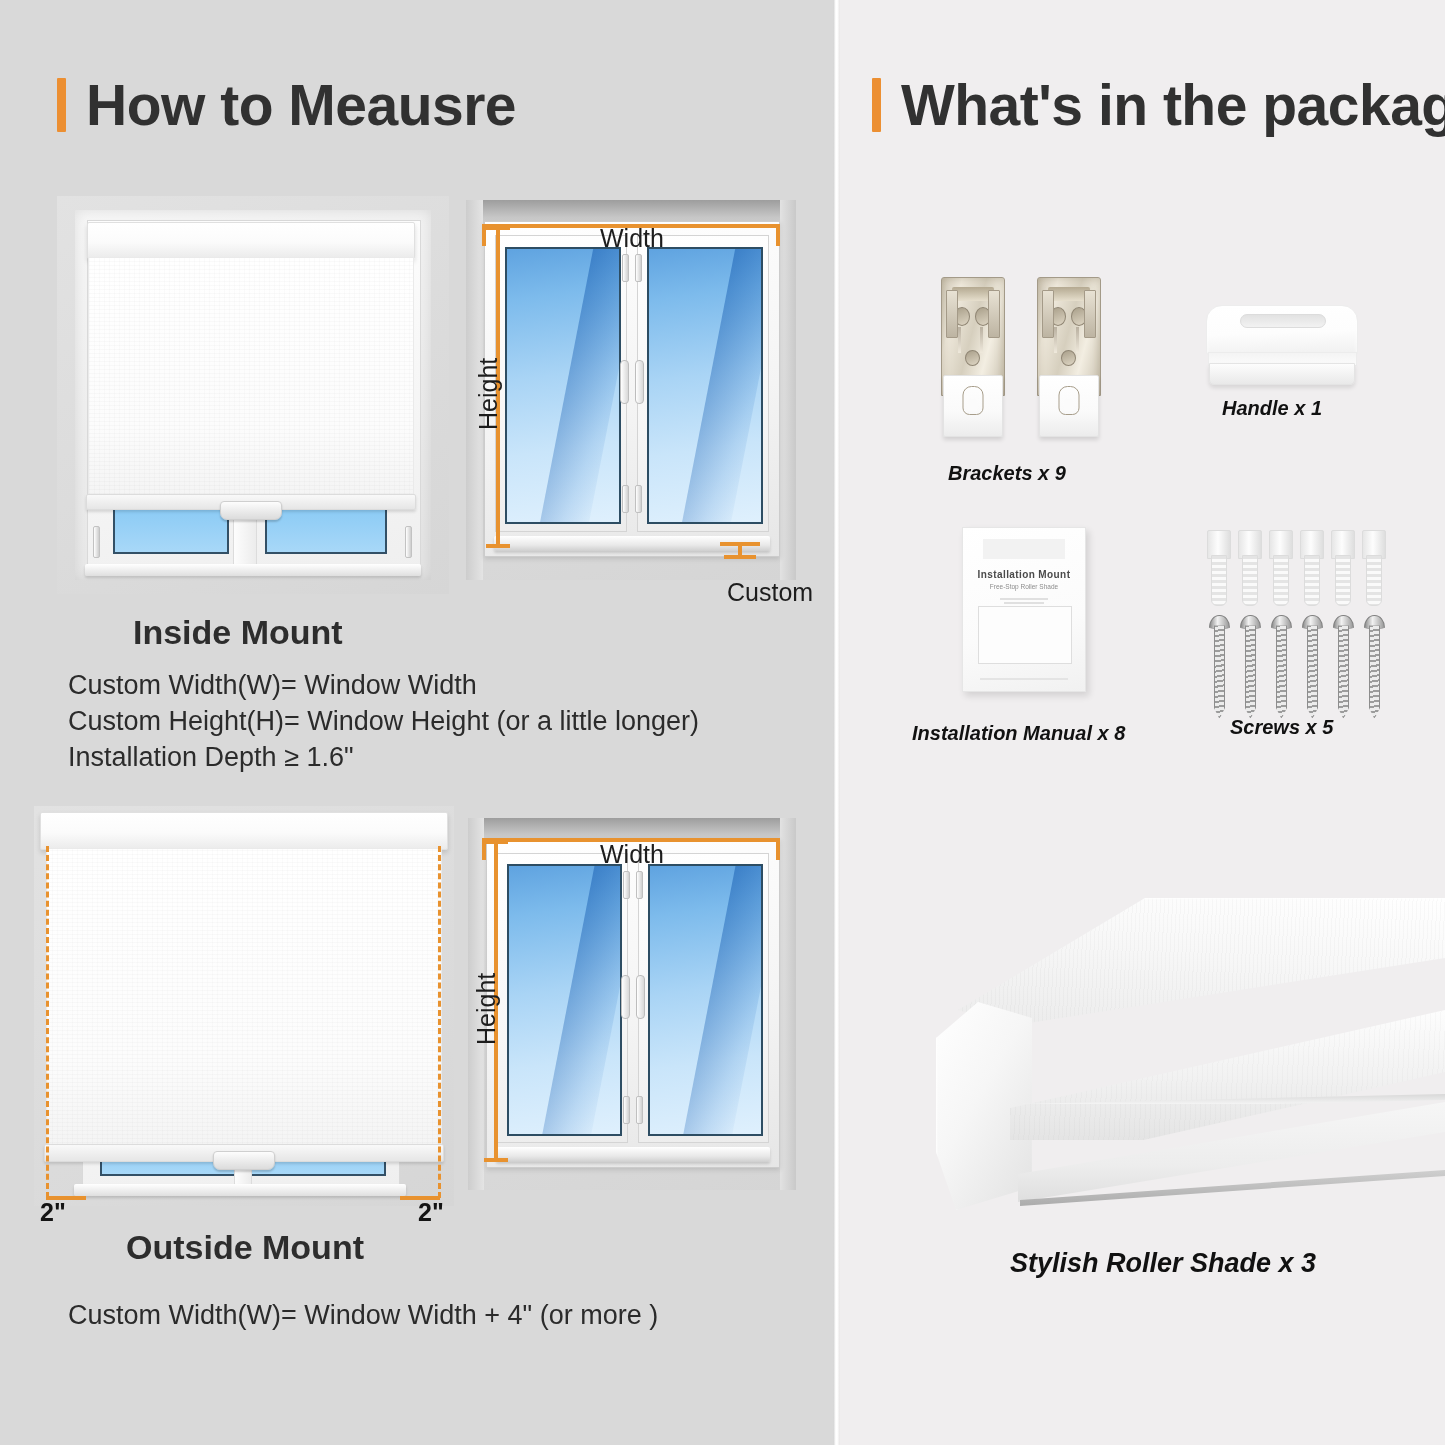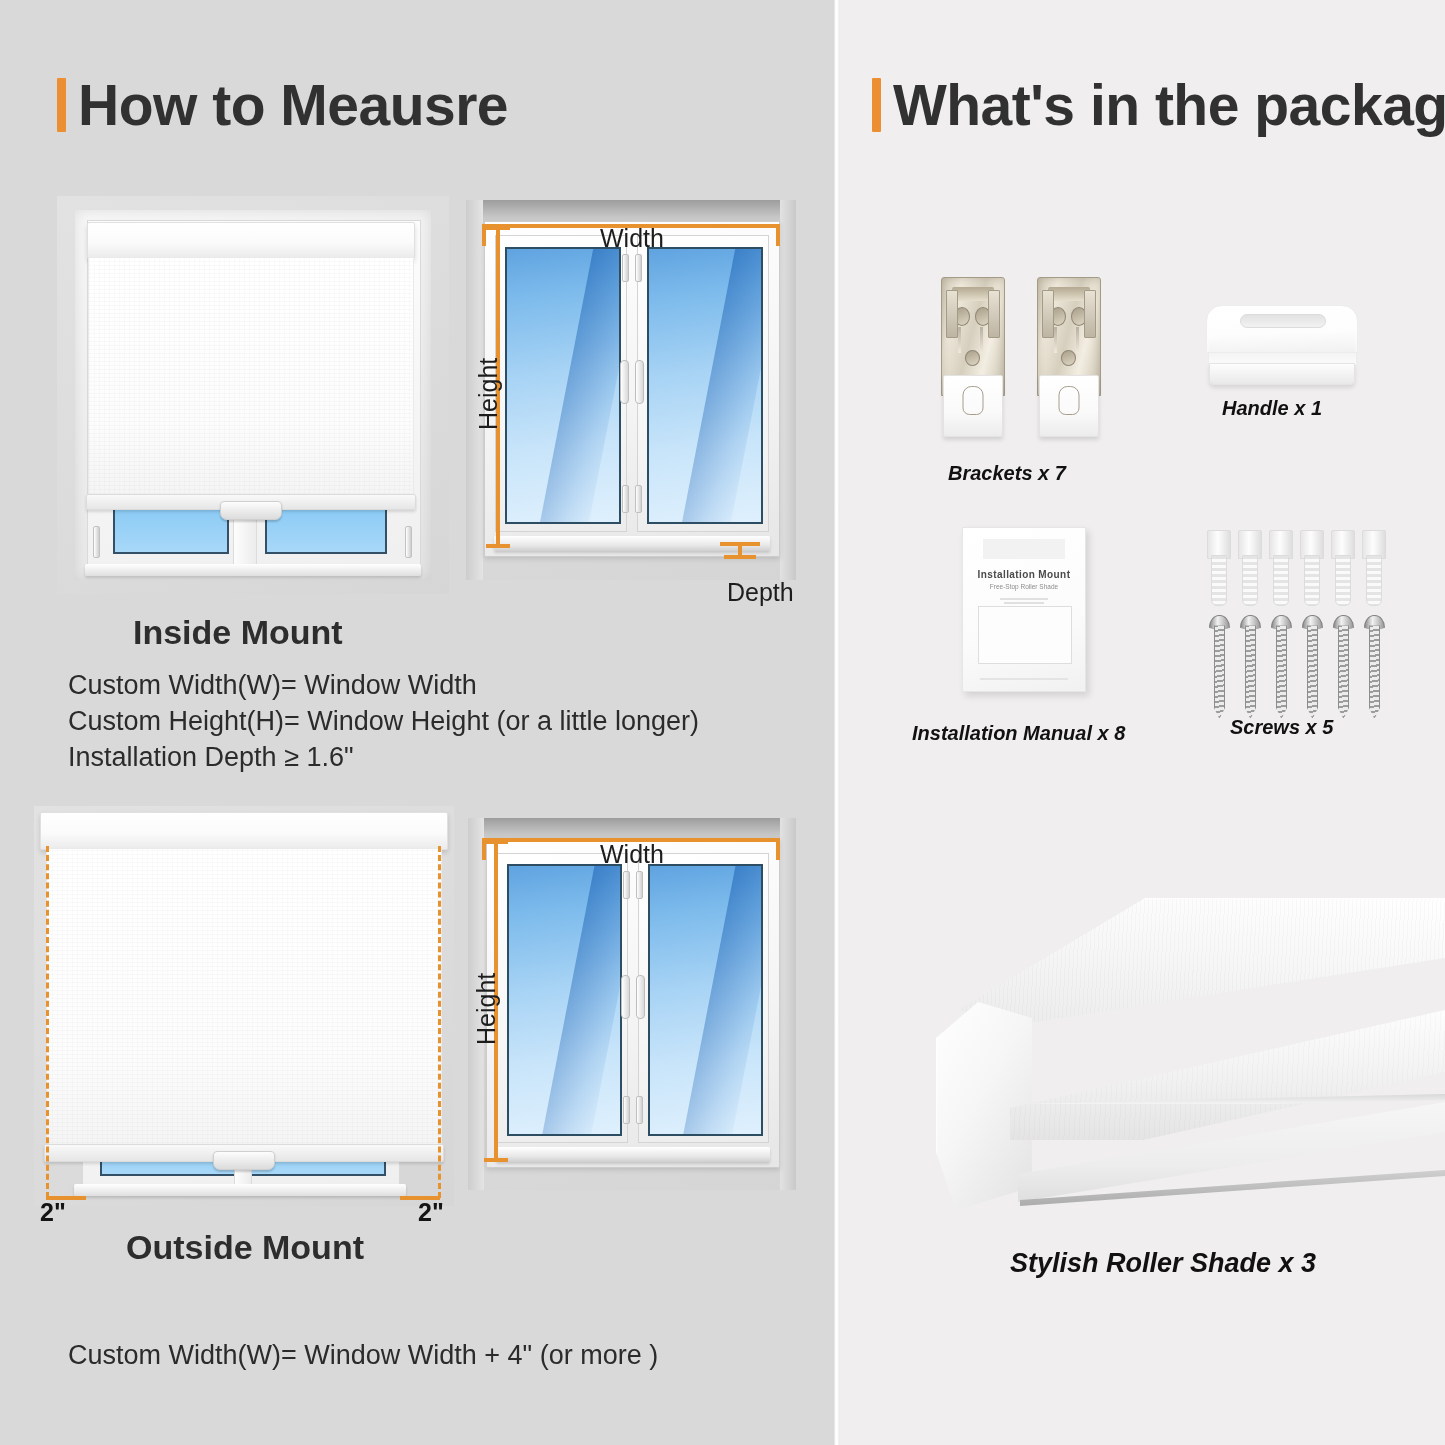--- a/index.html
+++ b/index.html
@@ -10,21 +10,21 @@
   }
   #page{position:relative;width:1445px;height:1445px;}
 
   
   .panel-left{position:absolute;left:0;top:0;width:833px;height:1445px;background:#d9d9d9;}
   .panel-divider{position:absolute;left:833px;top:0;width:7px;height:1445px;
     background:linear-gradient(90deg,#cfcfcf 0%,#ffffff 40%,#ffffff 60%,#e8e6e6 100%);}
   .panel-right{position:absolute;left:840px;top:0;width:605px;height:1445px;background:#f0eeef;}
 
   
-  .heading{position:absolute;display:flex;align-items:center;gap:12px;}
+  .heading{position:absolute;display:flex;align-items:center;gap:20px;}
   .heading .accent{width:9px;height:54px;background:#ec8f32;border-radius:1px;}
   .heading .htxt{font-size:57px;font-weight:bold;color:#313131;letter-spacing:-0.5px;white-space:nowrap;}
   #heading-measure{left:57px;top:72px;}
   #heading-package{left:872px;top:72px;}
 
   
   .mount-title{position:absolute;font-size:34px;font-weight:bold;color:#2d2d2d;}
   .spec-line{position:absolute;font-size:27px;color:#2b2b2b;white-space:nowrap;}
 
   .pkg-label{position:absolute;font-size:20px;font-weight:bold;font-style:italic;color:#111;white-space:nowrap;}
@@ -252,21 +252,21 @@
     <div class="dim-line dim-v" style="left:30px;top:26px;height:322px;"></div>
     <div class="dim-cap" style="left:20px;top:26px;width:24px;height:4px;"></div>
     <div class="dim-cap" style="left:20px;top:344px;width:24px;height:4px;"></div>
 
     <div class="dim-line dim-h" style="left:254px;top:342px;width:40px;"></div>
     <div class="dim-cap" style="left:272px;top:342px;width:4px;height:17px;"></div>
     <div class="dim-cap" style="left:258px;top:355px;width:32px;height:4px;"></div>
   </div>
   <div class="dim-label" style="left:600px;top:224px;">Width</div>
   <div class="dim-label vert" style="left:474px;top:430px;">Height</div>
-  <div class="dim-label" style="left:727px;top:578px;">Depth</div>
+  <div class="dim-label" style="left:727px;top:578px;">Custom</div>
 
   <div class="mount-title" style="left:133px;top:613px;">Inside Mount</div>
   <div class="spec-line" style="left:68px;top:706px;">Custom Height(H)= Window Height (or a little longer)</div>
   <div class="spec-line" style="left:68px;top:670px;">Custom Width(W)= Window Width</div>
   <div class="spec-line" style="left:68px;top:742px;">Installation Depth ≥ 1.6"</div>
 
   <div class="shade-scene" style="left:34px;top:806px;width:420px;height:400px;">
     <div class="sc-wall"></div>
 
     <div class="sc-window" style="left:48px;top:60px;width:316px;height:320px;"></div>
@@ -316,21 +316,21 @@
     <div class="dim-cap" style="left:14px;top:20px;width:4px;height:22px;"></div>
     <div class="dim-cap" style="left:308px;top:20px;width:4px;height:22px;"></div>
     <div class="dim-line dim-v" style="left:26px;top:22px;height:322px;"></div>
     <div class="dim-cap" style="left:16px;top:22px;width:24px;height:4px;"></div>
     <div class="dim-cap" style="left:16px;top:340px;width:24px;height:4px;"></div>
   </div>
   <div class="dim-label" style="left:600px;top:840px;">Width</div>
   <div class="dim-label vert" style="left:472px;top:1045px;">Height</div>
 
   <div class="mount-title" style="left:126px;top:1228px;text-align:right;">Outside Mount</div>
-  <div class="spec-line" style="left:68px;top:1340px;text-align:center;">Custom Width(W)= Window Width + 4" (or more )</div>
+  <div class="spec-line" style="left:68px;top:1300px;text-align:center;">Custom Width(W)= Window Width + 4" (or more )</div>
 
   <div class="panel-right"></div>
 
   <div class="heading" id="heading-package">
     <div class="accent"></div>
     <div class="htxt">What's in the package</div>
   </div>
 
   <div class="bracket" style="left:941px;top:277px;">
     <div class="bk-body">
@@ -357,21 +357,21 @@
       <div class="bk-rail" style="left:62%;top:42%;width:3px;height:22%;"></div>
       <div class="bk-tab" style="left:6%;"></div>
       <div class="bk-tab" style="right:6%;"></div>
     </div>
     <div class="bk-plate">
       <div class="bk-slot">
           <i></i>
         </div>
     </div>
   </div>
-  <div class="pkg-label" style="left:948px;top:462px;">Brackets x 7</div>
+  <div class="pkg-label" style="left:948px;top:462px;">Brackets x 9</div>
 
   <div class="handle-item" style="left:1206px;top:305px;">
     <div class="hd-top">
       <div class="hd-slot"></div>
     </div>
     <div class="hd-lip"></div>
     <div class="hd-base"></div>
   </div>
   <div class="pkg-label" style="left:1222px;top:397px;">Handle x 1</div>
 

